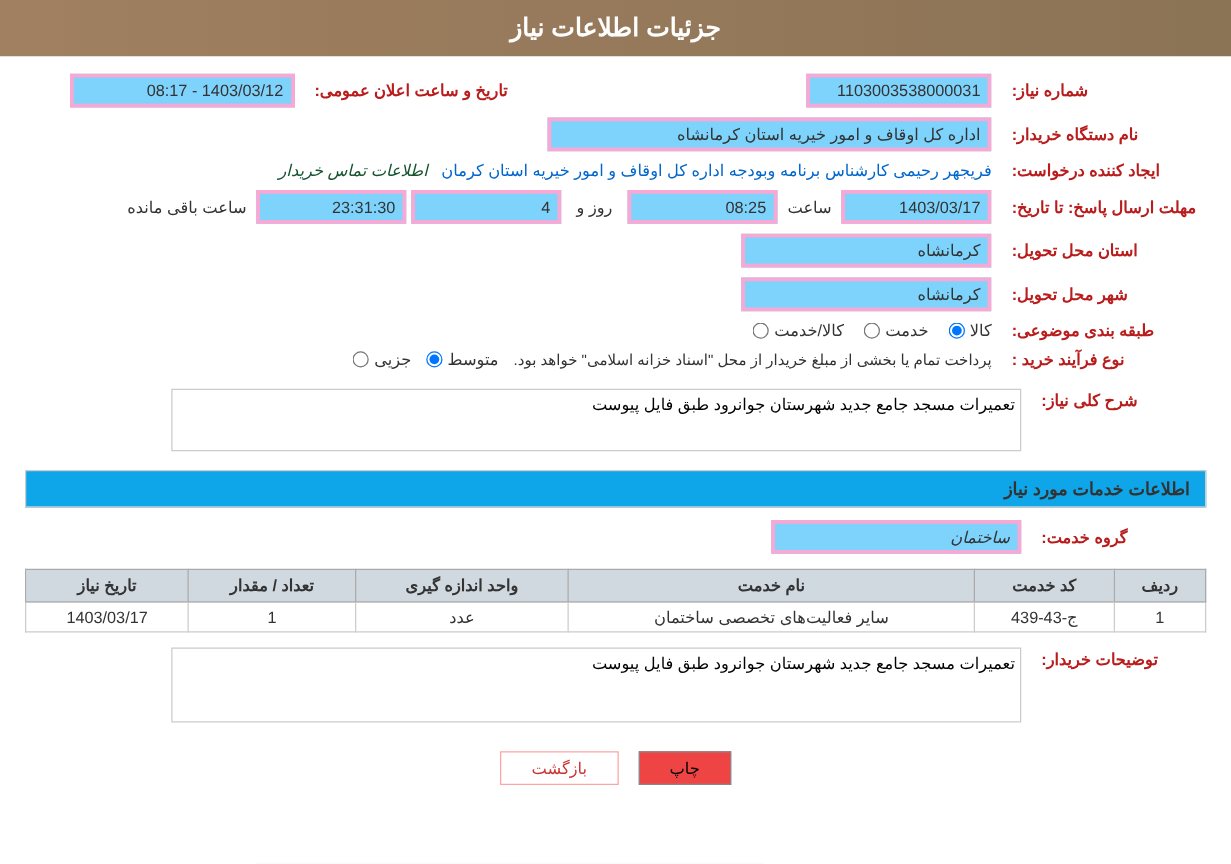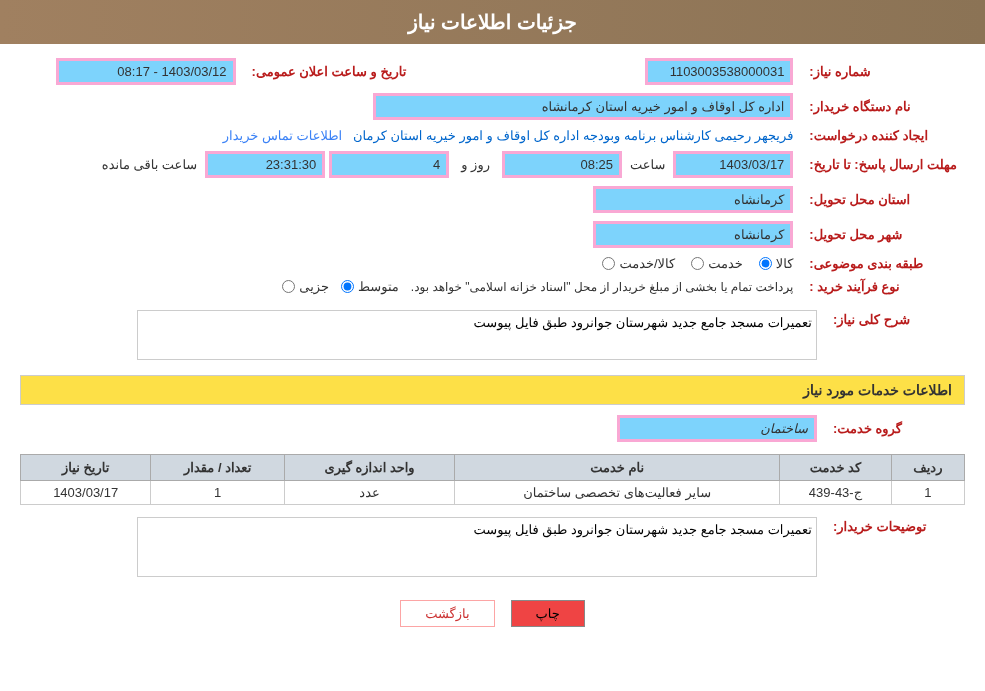--- a/index.html
+++ b/index.html
@@ -57,25 +57,26 @@
       width: 148px;
     }
     .input-date {
       width: 180px;
     }
     .link-blue {
       color: #0066cc;
       text-decoration: none;
     }
     .link-orange {
-      color: #3b82f6;
+      color: #14532d;
       text-decoration: none;
+      font-style: italic;
     }
     .section-title {
-      background: #fde047;
+      background: #0ea5e9;
       border: 1px solid #ccc;
       padding: 6px 12px;
       font-weight: bold;
       font-size: 14px;
       margin: 8px 0 6px 0;
       color: #333;
       text-align: right;
     }
     .datetime-row {
       display: flex;
@@ -172,21 +173,21 @@
         <td style="width:200px;"></td>
         <td class="label-cell">تاریخ و ساعت اعلان عمومی:</td>
         <td class="value-cell">
           <span class="input-box input-date">1403/03/12 - 08:17</span>
         </td>
       </tr>
 
       <tr>
         <td class="label-cell">نام دستگاه خریدار:</td>
         <td colspan="4" class="value-cell">
-          <span class="input-box" style="width:420px;">اداره کل اوقاف و امور خیریه استان کرمانشاه</span>
+          <span class="input-box" style="width:355px;">اداره کل اوقاف و امور خیریه استان کرمانشاه</span>
         </td>
       </tr>
 
       <tr>
         <td class="label-cell">ایجاد کننده درخواست:</td>
         <td colspan="4" class="value-cell">
           <a href="#" class="link-blue">فریجهر رحیمی کارشناس برنامه وبودجه اداره کل اوقاف و امور خیریه استان کرمان</a>
           &nbsp;
           <a href="#" class="link-orange">اطلاعات تماس خریدار</a>
         </td>

